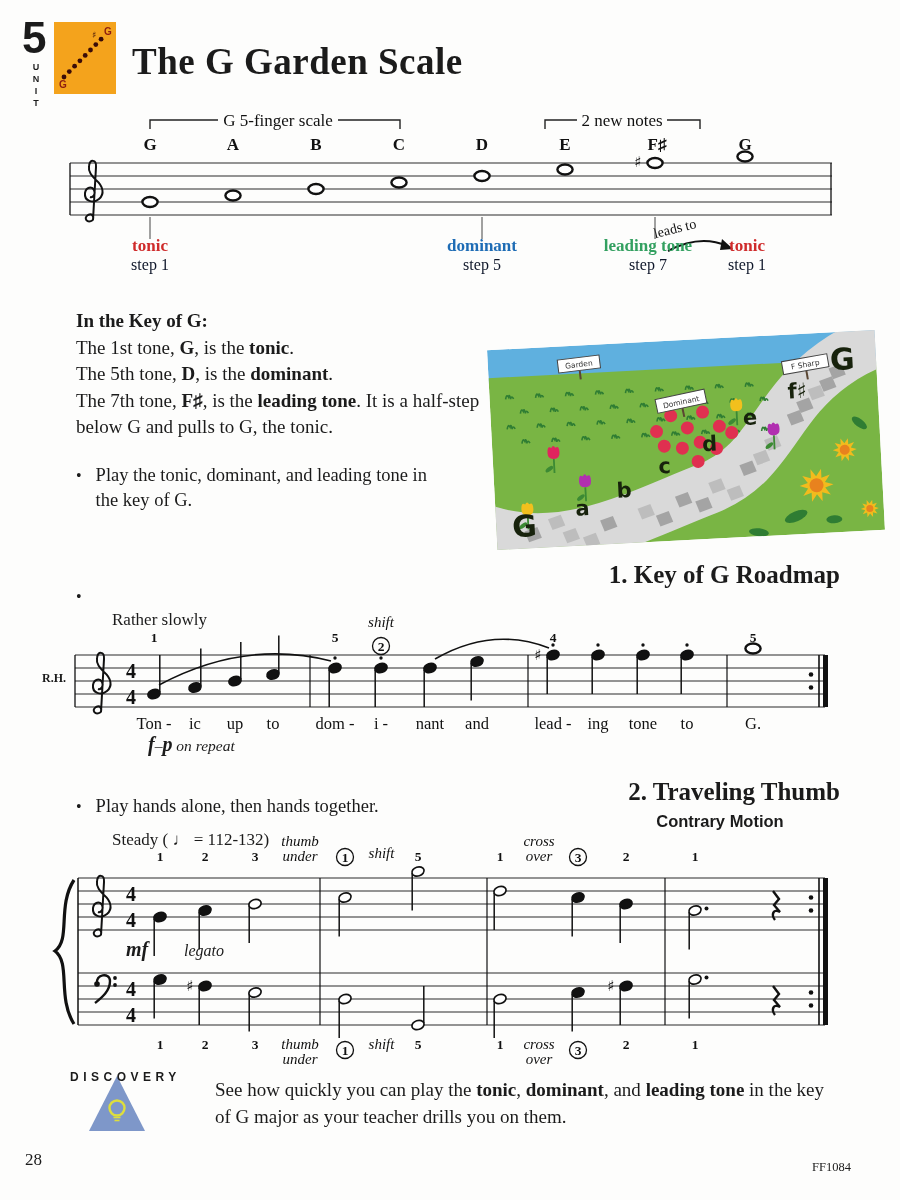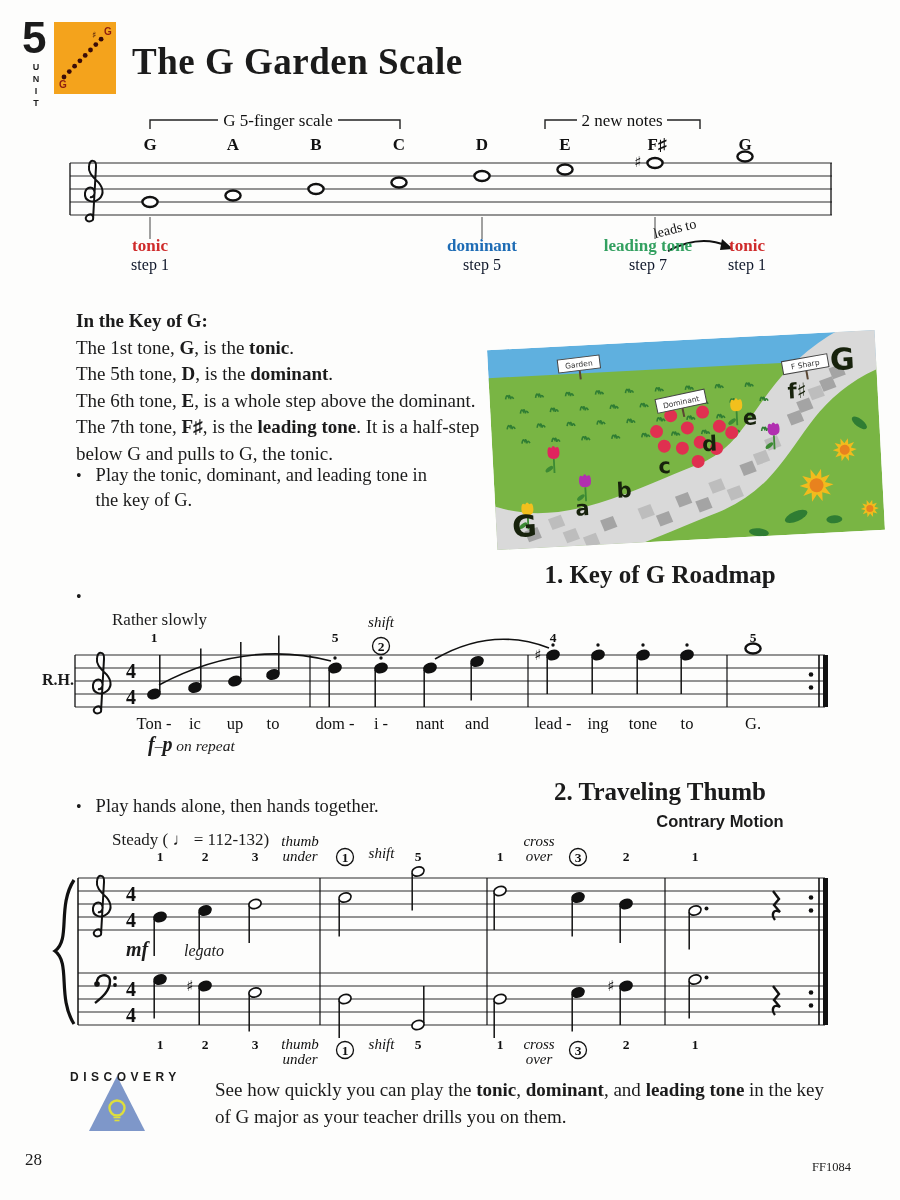--- a/index.html
+++ b/index.html
@@ -16,25 +16,25 @@
               writing-mode:vertical-lr;text-orientation:upright;letter-spacing:2px}
   #unit-square{left:54px;top:22px;width:62px;height:72px;background:#f4a31c}
   #page-title{left:132px;top:40px;font-size:37px;font-weight:bold;letter-spacing:.5px}
   
   .scale-label{z-index:2;text-align:center;transform:translateX(-50%)}
   .sl-name{font-weight:bold;font-size:17px}
   .sl-step{font-size:16px;color:#0f172a}
   #keytext{left:76px;top:308px;width:452px;font-size:19px;line-height:26.5px;z-index:2}
   .bullet{z-index:2;font-size:18.5px;line-height:25px;display:flex}
   .bullet .dot{margin-right:14px;font-size:16px}
-  .h-right{z-index:2;text-align:center;font-weight:bold;font-size:25px}
+  .h-right{z-index:2;text-align:right;font-weight:bold;font-size:25px}
   #contrary{z-index:2;font-family:"Liberation Sans",sans-serif;font-weight:bold;font-size:16.5px;
             text-align:center;width:240px;left:600px;top:812px}
   .tempo{z-index:2;font-weight:normal;font-size:17px}
-  #rh-label{left:42px;top:671px;font-weight:bold;font-size:16px;z-index:2}
+  #rh-label{left:42px;top:671px;font-weight:bold;font-size:12px;z-index:2}
   #fp-line{left:148px;top:733px;z-index:2;font-size:15px}
   #fp-line .i{font-size:15.5px}
   #mf-mark{left:126px;top:938px;z-index:2}
   #legato-mark{left:184px;top:942px;z-index:2;font-style:italic;font-size:16px}
   
   #disc-word{left:70px;top:1070px;z-index:3;font-family:"Liberation Sans",sans-serif;font-weight:bold;
              font-size:12px;letter-spacing:4.5px}
   #disc-text{left:215px;top:1076px;width:628px;font-size:19px;line-height:27px;z-index:2}
   #footer-page{left:25px;top:1150px;font-size:17px;z-index:2}
   #footer-code{left:812px;top:1160px;font-size:12.5px;z-index:2}
@@ -393,21 +393,20 @@
   </div>
 <div class="abs scale-label" style="left:747px;top:236px">
   <div class="sl-name" style="color: rgb(207, 43, 43);">tonic</div>
     <div class="sl-step">step 1</div>
   </div>
 
 <div class="abs" id="keytext">
   <div class="b">In the Key of G:</div>
   <div><span>The 1st tone, </span><span class="b">G</span><span>, is the </span><span class="b">tonic</span><span>.</span></div>
   <div><span>The 5th tone, </span><span class="b">D</span><span>, is the </span><span class="b">dominant</span><span>.</span></div>
-  <div><span>The 6th tone, </span><span class="b">E</span><span>, is a whole step above the dominant.</span></div>
   <div><span>The 7th tone, </span><span class="b">F♯</span><span>, is the </span><span class="b">leading tone</span><span>. It is a half-step below G and pulls to G, the tonic.</span></div>
 </div>
 
 <div class="abs bullet" style="left:76px;top:463px;width:372px">
   <span class="dot">•</span>
     <span>Play the tonic, dominant, and leading tone in the key of G.</span>
   </div>
 <div class="abs bullet" style="left:76px;top:584px;width:420px">
   <span class="dot">•</span>
   </div>

